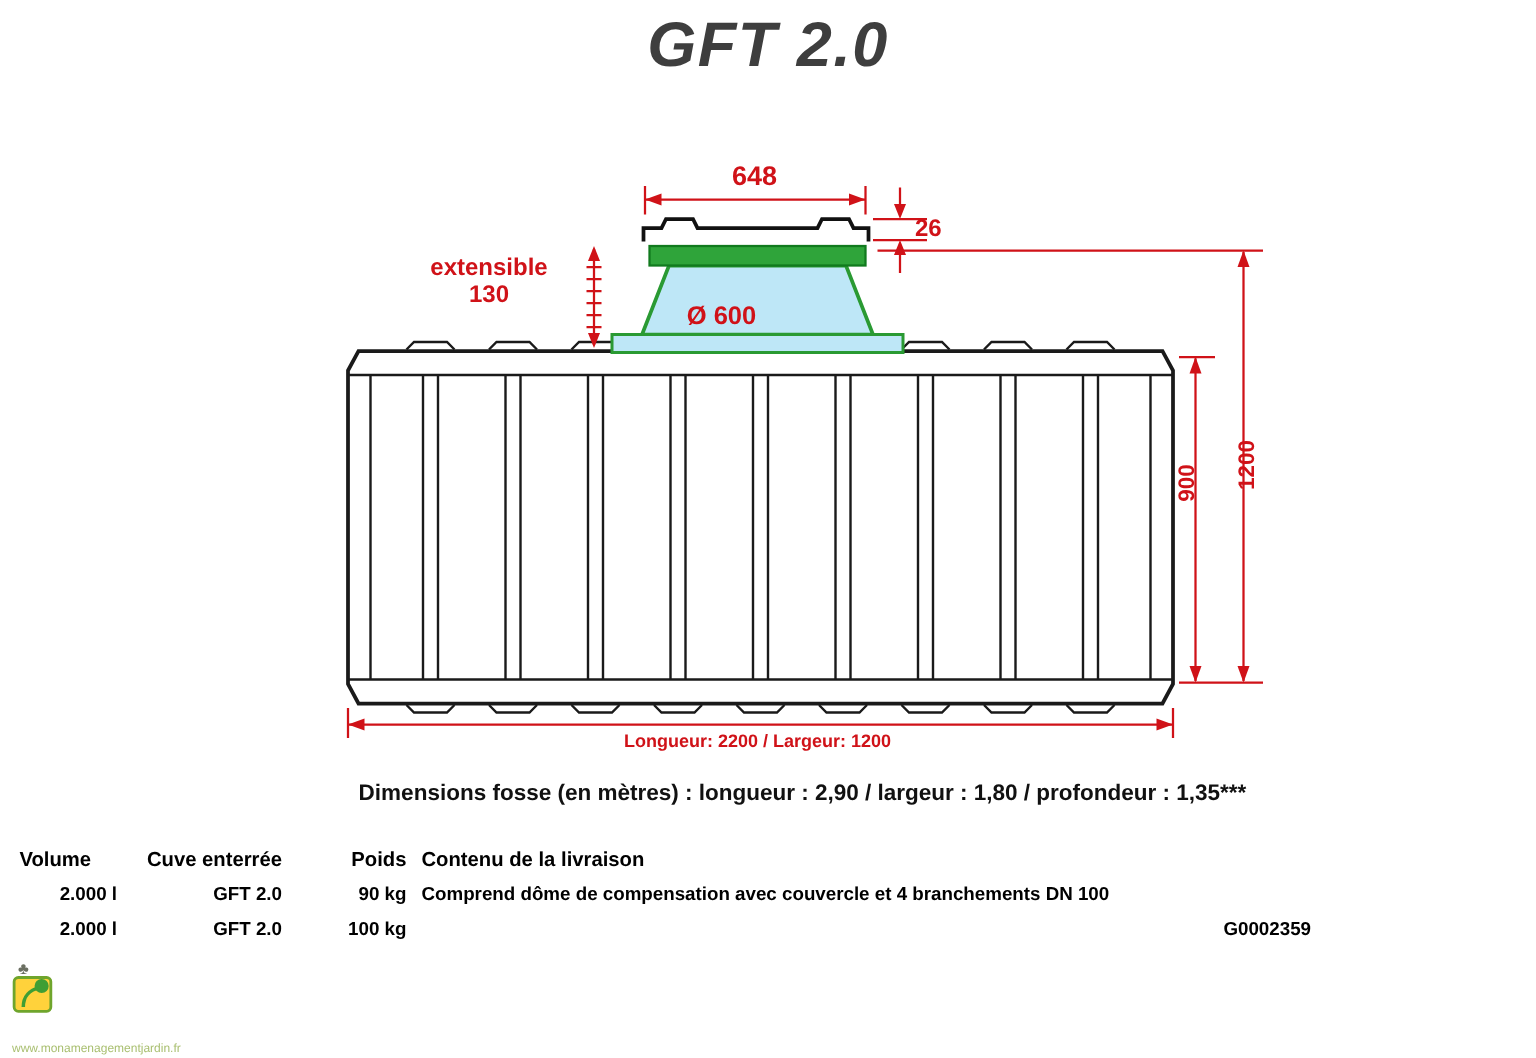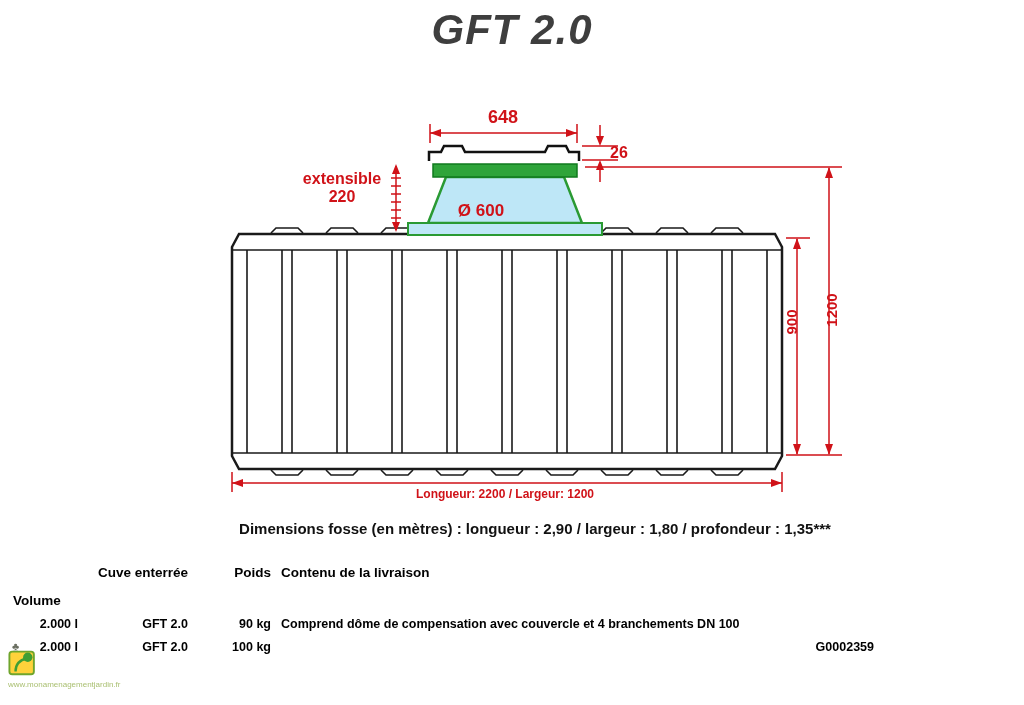--- a/index.html
+++ b/index.html
@@ -13,47 +13,47 @@
     font-style:italic; font-weight:700; font-size:42px; color:#3e3e3e; letter-spacing:1px;
   }
   svg.diagram { position:absolute; top:0; left:0; }
   .dim {
     position:absolute; color:#d01218; font-weight:700; line-height:1.15;
   }
   .t-center { text-align:center; }
   .rot { transform:rotate(-90deg); }
   .dim-648   { top:107px; left:453px; width:100px; font-size:18px; }
   .dim-26    { top:144px; left:610px; width:40px;  font-size:16px; }
-  .dim-ext   { top:170px; left:296px; width:92px;  font-size:16px; }
+  .dim-ext   { top:170px; left:280px; width:92px;  font-size:16px; }
   .dim-dia   { top:201px; left:431px; width:100px; font-size:17px; }
   .dim-900   { top:314px; left:766px; width:50px; height:16px; font-size:15px; }
   .dim-1200  { top:302px; left:801px; width:60px; height:16px; font-size:15px; }
   .dim-len   { top:488px; left:255px; width:500px; font-size:12px; }
   .pit-dims  {
     position:absolute; top:520px; left:40px; width:990px; text-align:center;
     color:#111; font-weight:700; font-size:15px;
   }
   .spec { position:absolute; top:562px; left:10px; width:1004px; color:#000; }
   .spec .r {
     display:grid; grid-template-columns:68px 100px 73px 1fr 110px;
     column-gap:10px; white-space:nowrap;
   }
   .spec .hd { font-weight:700; font-size:13.5px; line-height:21px; margin-bottom:2px; }
   .spec .bd { font-weight:700; font-size:12.5px; line-height:23px; }
   .c-c { text-align:right; }
   .c-r { text-align:right; padding-right:20px; }
-  .pad-l { padding-left:3px;margin-top:28px; }
+  .pad-l { padding-left:3px; }
   .brand { position:absolute; top:645px; left:8px; width:180px; }
   .brand-clover { position:absolute; top:-5px; left:4px; font-size:11px; color:#6b6f62; }
   .brand-row { display:flex; align-items:flex-start; gap:4px; }
   .brand-text { padding-top:2px; }
   .brand-top { font-size:9.5px; font-weight:700; color:#93ad33; line-height:11px; }
   .brand-main { font-size:21px; font-weight:700; color:#3f9e34; line-height:21px;
                 letter-spacing:1px; text-shadow:1px 1px 0 #ffd94d; }
-  .brand-url { font-size:8px; color:#a9bf70; margin-top:1px; }
+  .brand-url { font-size:8px; color:#a9bf70; margin-top:15px; }
 </style>
 </head>
 <body>
 
 <div class="page">
 
   <div class="page-title">GFT 2.0</div>
 
   <svg class="diagram" width="1024" height="555" viewBox="0 0 1024 555">
 
@@ -96,21 +96,21 @@
       <polygon points="829,455 825,444 833,444"></polygon>
       <polygon points="232,483 243,479 243,487"></polygon>
       <polygon points="782,483 771,479 771,487"></polygon>
     </g>
   </svg>
 
   <div class="dim dim-648 t-center">648</div>
   <div class="dim dim-26">26</div>
   <div class="dim dim-ext t-center">
     <div>extensible</div>
-    <div>220</div>
+    <div>130</div>
   </div>
   <div class="dim dim-dia t-center">Ø 600</div>
   <div class="dim dim-900 rot t-center">900</div>
   <div class="dim dim-1200 rot t-center">1200</div>
   <div class="dim dim-len t-center">Longueur: 2200 / Largeur: 1200</div>
 
   <div class="pit-dims">Dimensions fosse (en mètres) : longueur : 2,90 / largeur : 1,80 / profondeur : 1,35***</div>
 
   <div class="spec">
     <div class="r hd">

